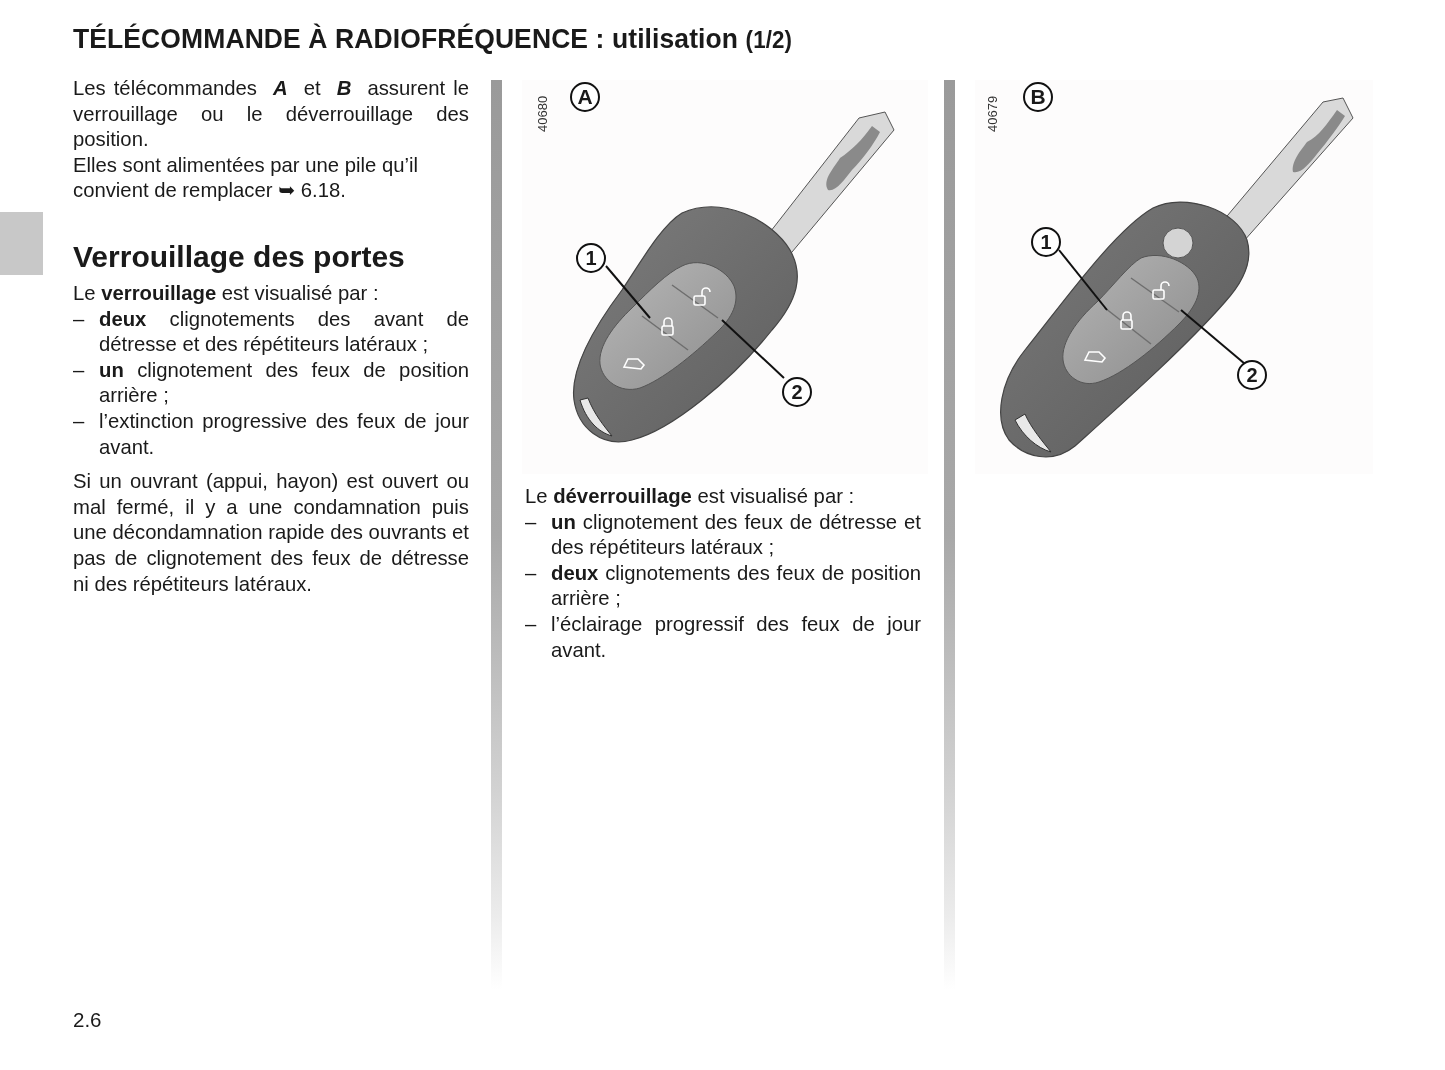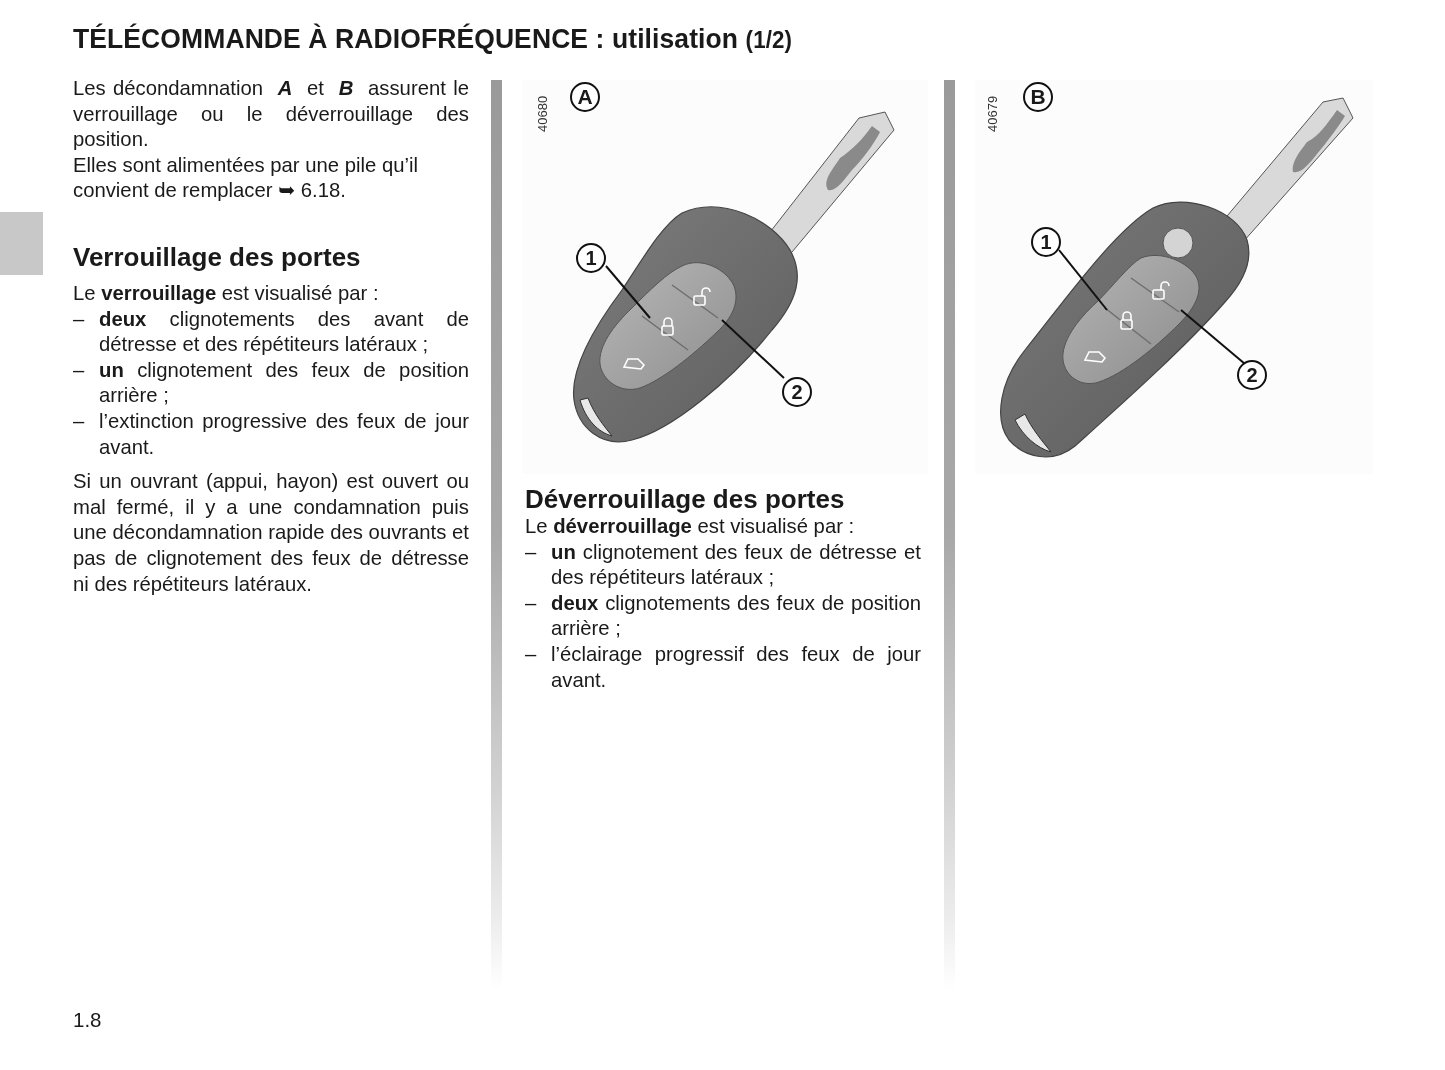--- a/index.html
+++ b/index.html
@@ -18,21 +18,21 @@
     position: absolute; left: 0; top: 212px; width: 43px; height: 63px;
     background: #c8c8c8;
   }
   .divider {
     position: absolute; top: 80px; width: 11px; height: 910px;
     background: linear-gradient(to bottom, #9a9a9a 0%, #a8a8a8 50%, #d2d2d2 78%, #ececec 92%, #ffffff 100%);
   }
   .col { position: absolute; font-size: 20.3px; line-height: 25.6px; }
   .col p { margin: 0; }
   .just { text-align: justify; text-align-last: left; }
-  .h2 { font-weight: bold; font-size: 26px; line-height: 30px; margin: 0; }
+  .h2 { font-weight: bold; font-size: 30px; line-height: 30px; margin: 0; }
   .list { margin: 0; padding: 0; list-style: none; }
   .list li { position: relative; padding-left: 26px; }
   .list li .dash { position: absolute; left: 0; top: 0; }
   .fig-panel {
     position: absolute; top: 80px; height: 394px;
     background: #fdfcfc;
   }
   .fig-code {
     position: absolute; font-size: 13px; color: #333;
     transform: rotate(-90deg); transform-origin: left top;
@@ -58,21 +58,21 @@
   <span class="suffix">(1/2)</span>
 </div>
 
 <div class="side-tab"></div>
 
 <div class="divider" style="left:491px;"></div>
 <div class="divider" style="left:944px;"></div>
 
 <div class="col" style="left:73px; top:76px; width:396px;">
   <p class="just">
-    <span>Les décondamnation</span>&nbsp;
+    <span>Les télécommandes</span>&nbsp;
     <b><i>A</i></b>&nbsp;
     <span>et</span>&nbsp;
     <b><i>B</i></b>&nbsp;
     <span>assurent le verrouillage ou le déverrouillage des position.</span>
   </p>
   <p>
     <span>Elles sont alimentées par une pile qu’il convient de remplacer</span>
     <span>➥</span>
     <span>6.18.</span>
   </p>
@@ -195,21 +195,20 @@
     </g>
 
     <line x1="84" y1="170" x2="132" y2="230" stroke="#111" stroke-width="2"></line>
     <line x1="206" y1="230" x2="270" y2="284" stroke="#111" stroke-width="2"></line>
   </svg>
   <div class="callout" style="left:56px; top:147px;">1</div>
   <div class="callout" style="left:262px; top:280px;">2</div>
 </div>
 
 <div class="col" style="left:525px; top:484px; width:396px;">
-  <h2 class="h2">Déverrouillage des portes</h2>
 
 
   <p style="margin-top:0;">
     <span>Le</span>
     <b>déverrouillage</b>
     <span>est visualisé par :</span>
   </p>
   <ul class="list">
     <li class="just">
       <span class="dash">–</span>
@@ -221,13 +220,13 @@
       <b>deux</b>
       <span>clignotements des feux de position arrière ;</span>
     </li>
     <li class="just">
       <span class="dash">–</span>
       <span>l’éclairage progressif des feux de jour avant.</span>
     </li>
   </ul>
 </div>
 
-<div class="page-number">1.8</div>
+<div class="page-number">2.6</div>
 
 </body></html>

